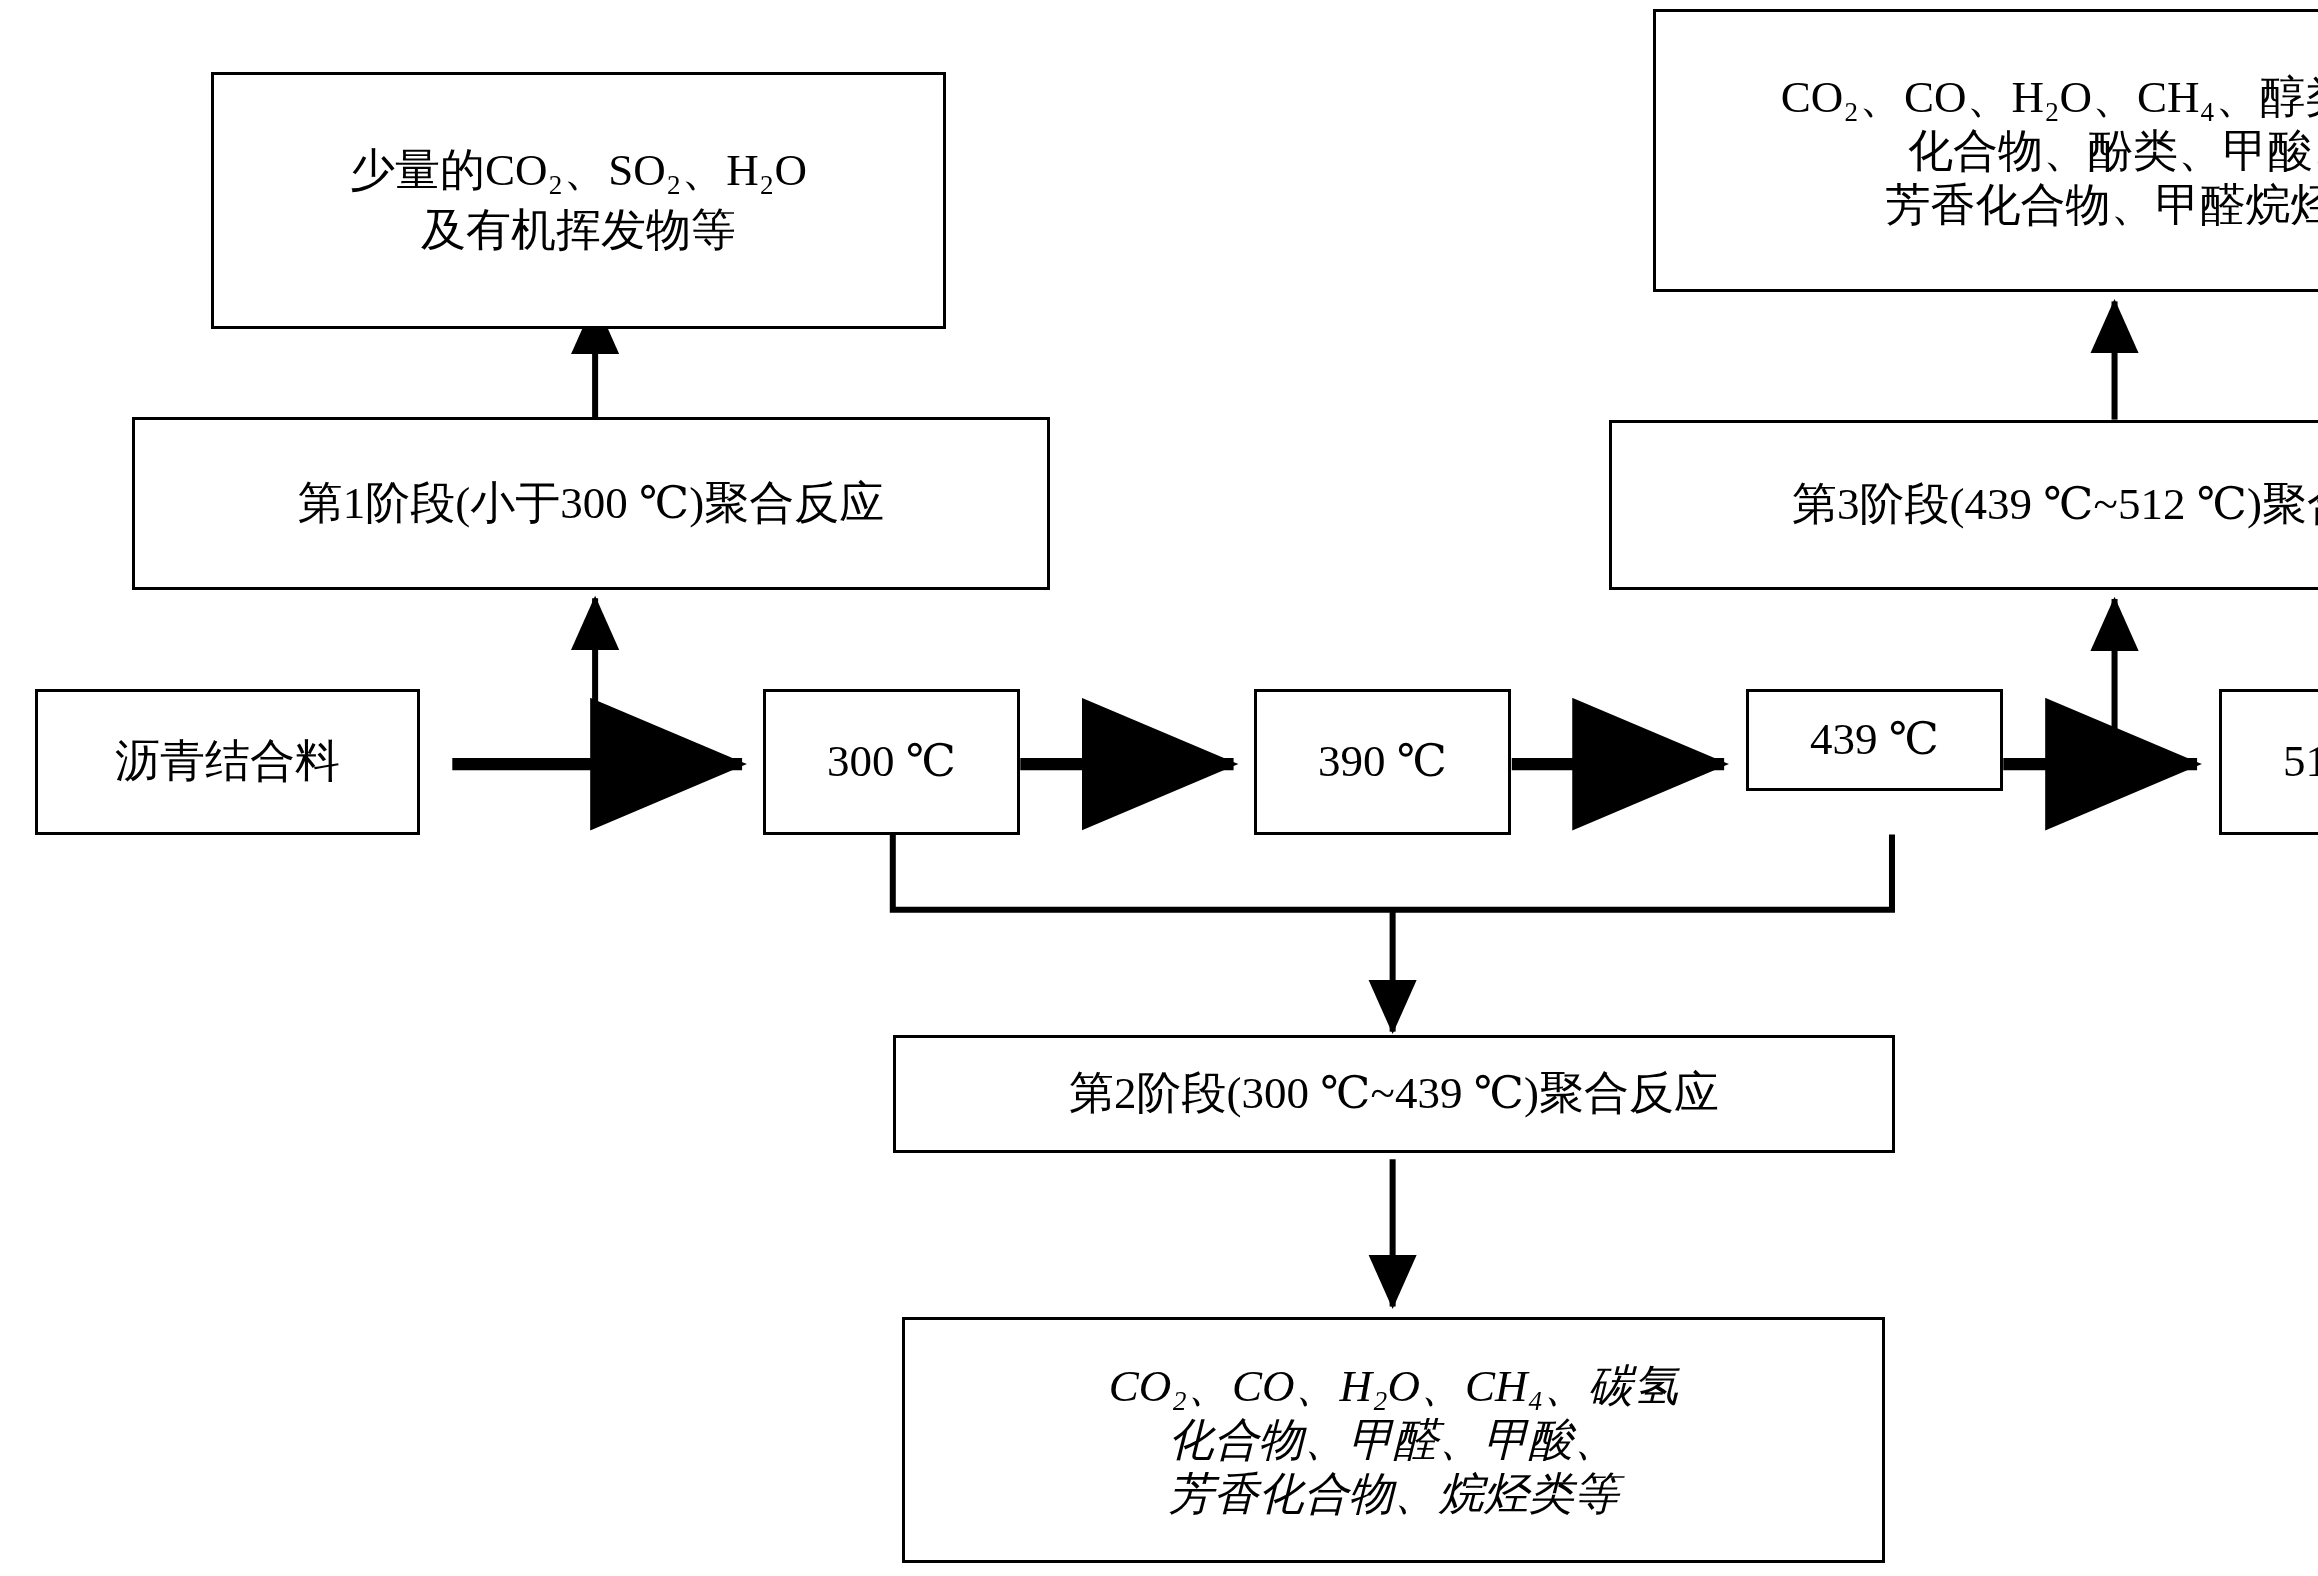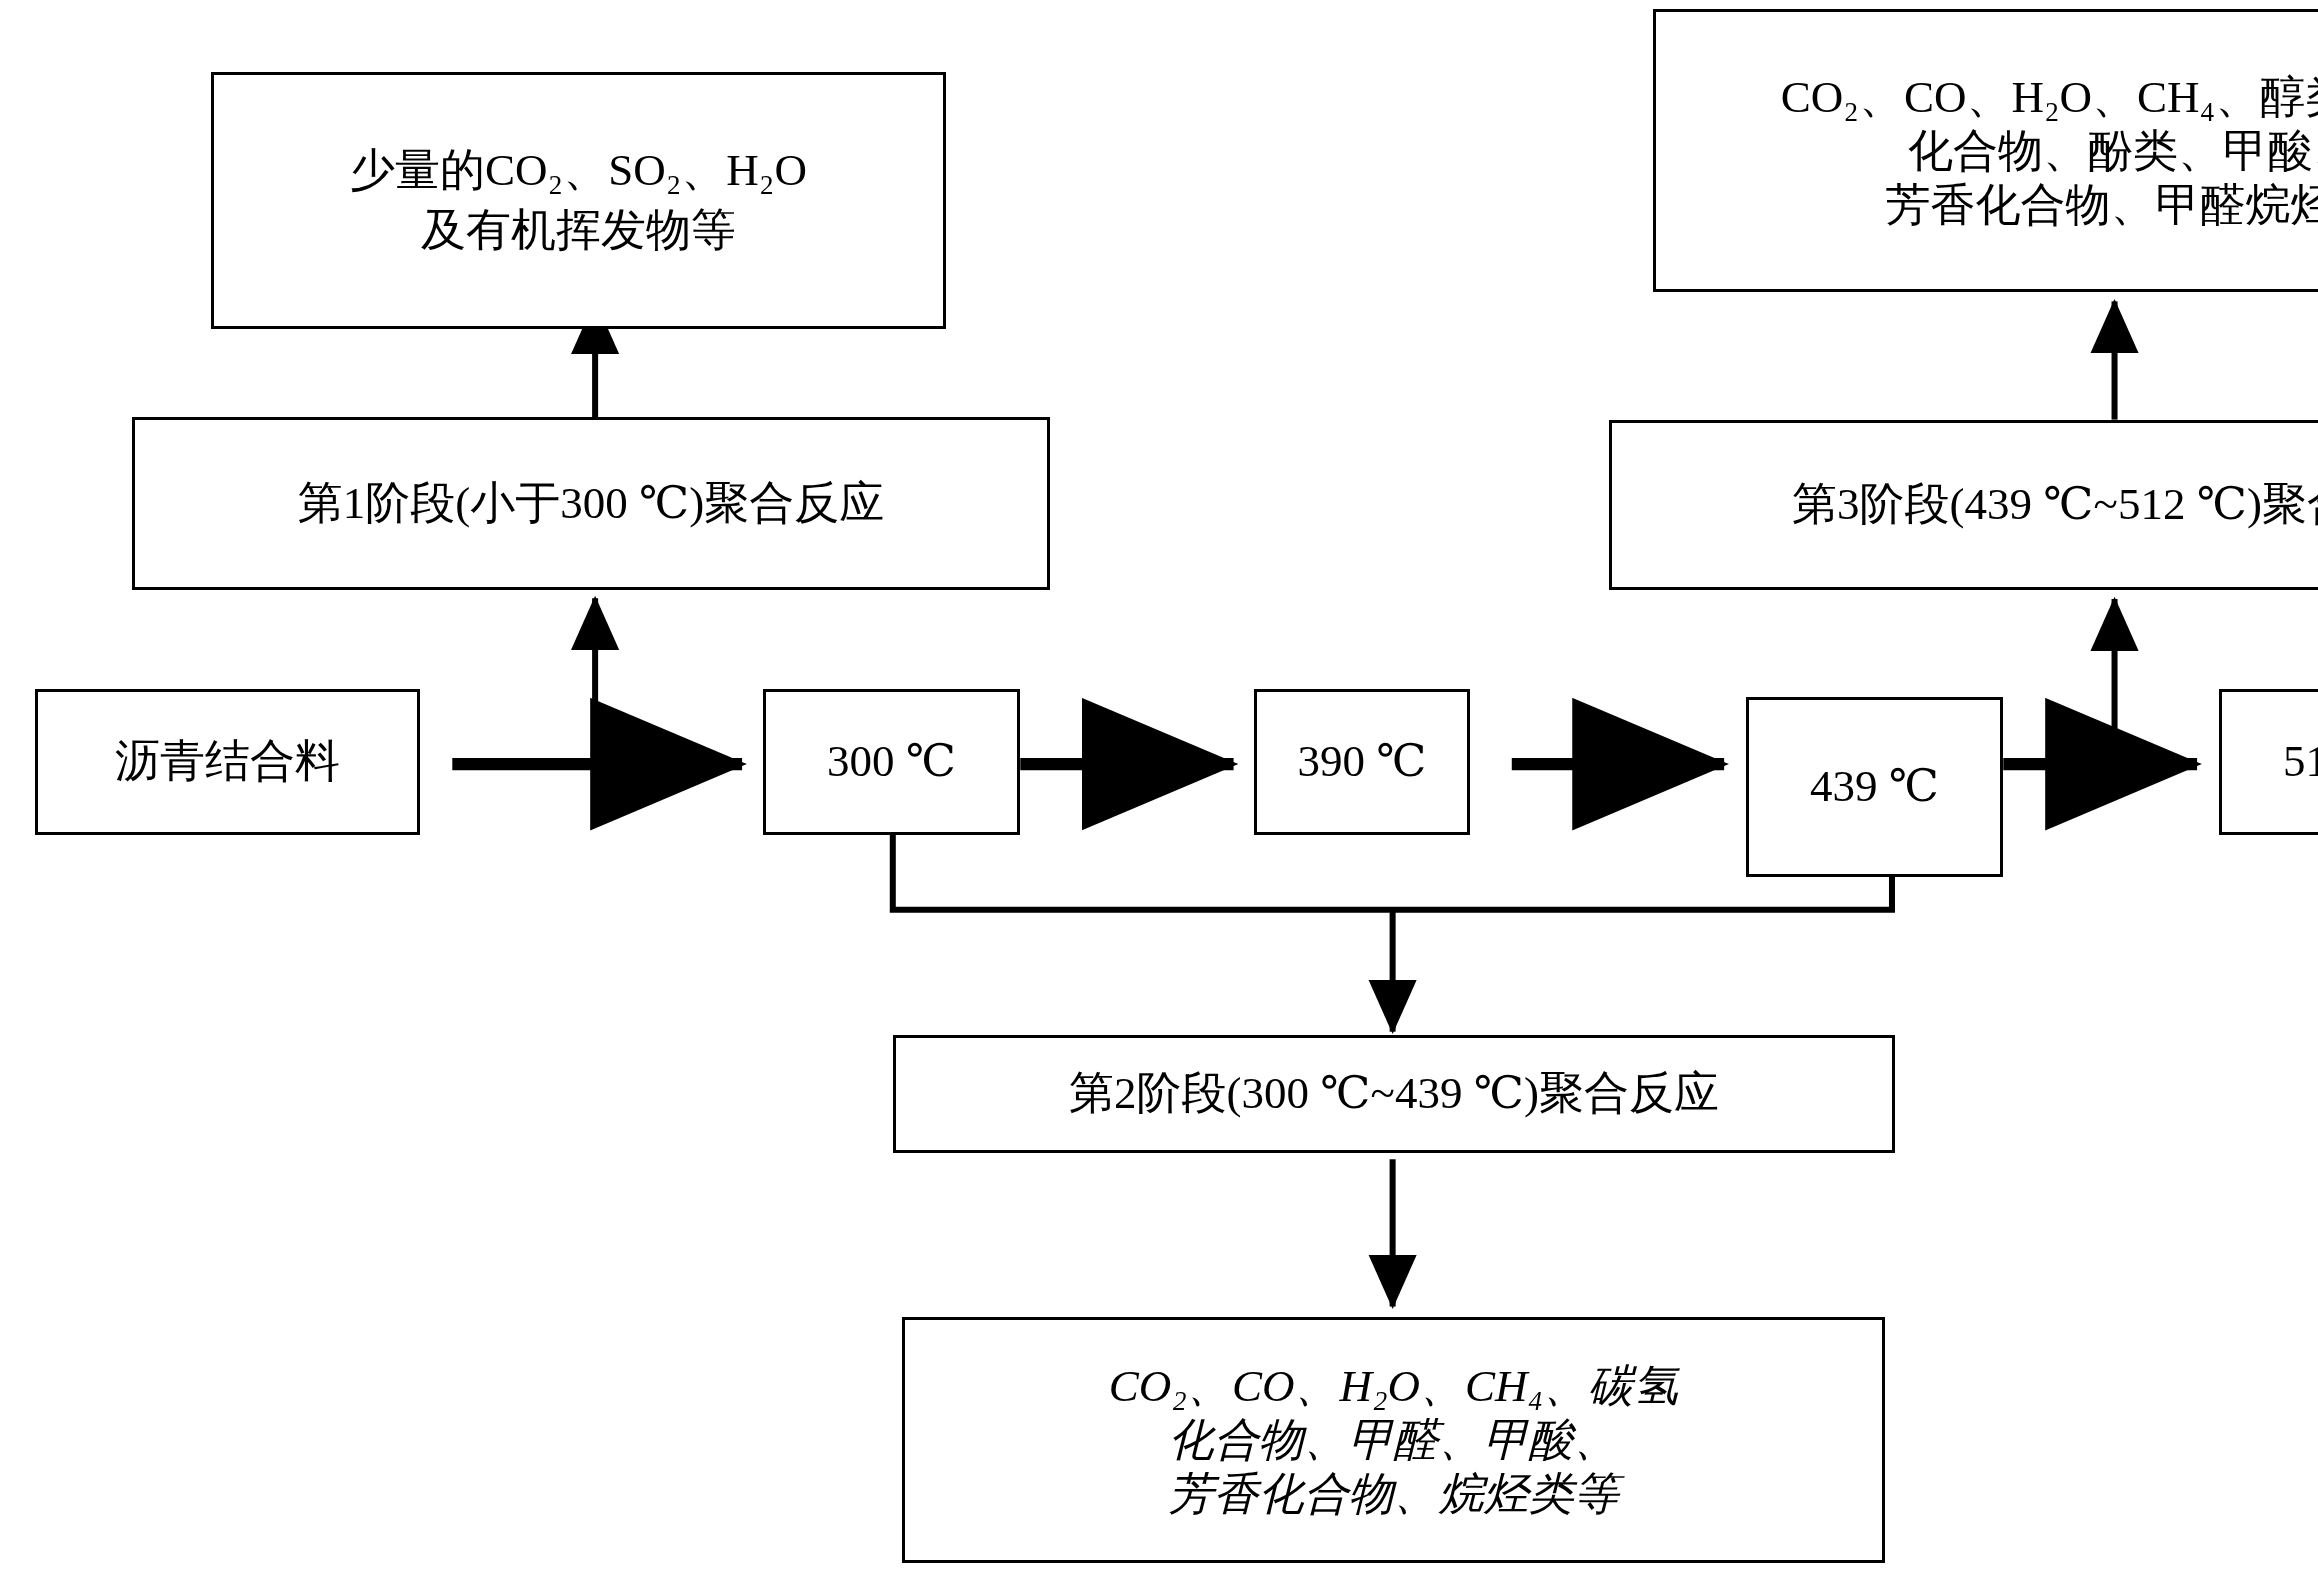--- a/index.html
+++ b/index.html
@@ -75,25 +75,25 @@
   </div>
 
   <div class="box f-big" style="left:35px;top:689px;width:385px;height:146px;">
     <span class="txt">沥青结合料</span>
   </div>
 
   <div class="box f-big" style="left:763px;top:689px;width:257px;height:146px;text-align:center;">
     <span class="txt">300 ℃</span>
   </div>
 
-  <div class="box f-big" style="left:1254px;top:689px;width:216px;height:146px;">
+  <div class="box f-big" style="left:1254px;top:689px;width:257px;height:146px;">
     <span class="txt">390 ℃</span>
   </div>
 
-  <div class="box f-big" style="left:1746px;top:689px;width:257px;height:180px;margin-top:8px;">
+  <div class="box f-big" style="left:1746px;top:689px;width:257px;height:102px;">
     <span class="txt">439 ℃</span>
   </div>
 
   <div class="box f-big" style="left:2219px;top:689px;width:257px;height:146px;">
     <span class="txt">512 ℃</span>
   </div>
 
   <div class="box f-big" style="left:893px;top:1035px;width:1002px;height:118px;">
     <span class="txt">第2阶段(300 ℃~439 ℃)聚合反应</span>
   </div>

